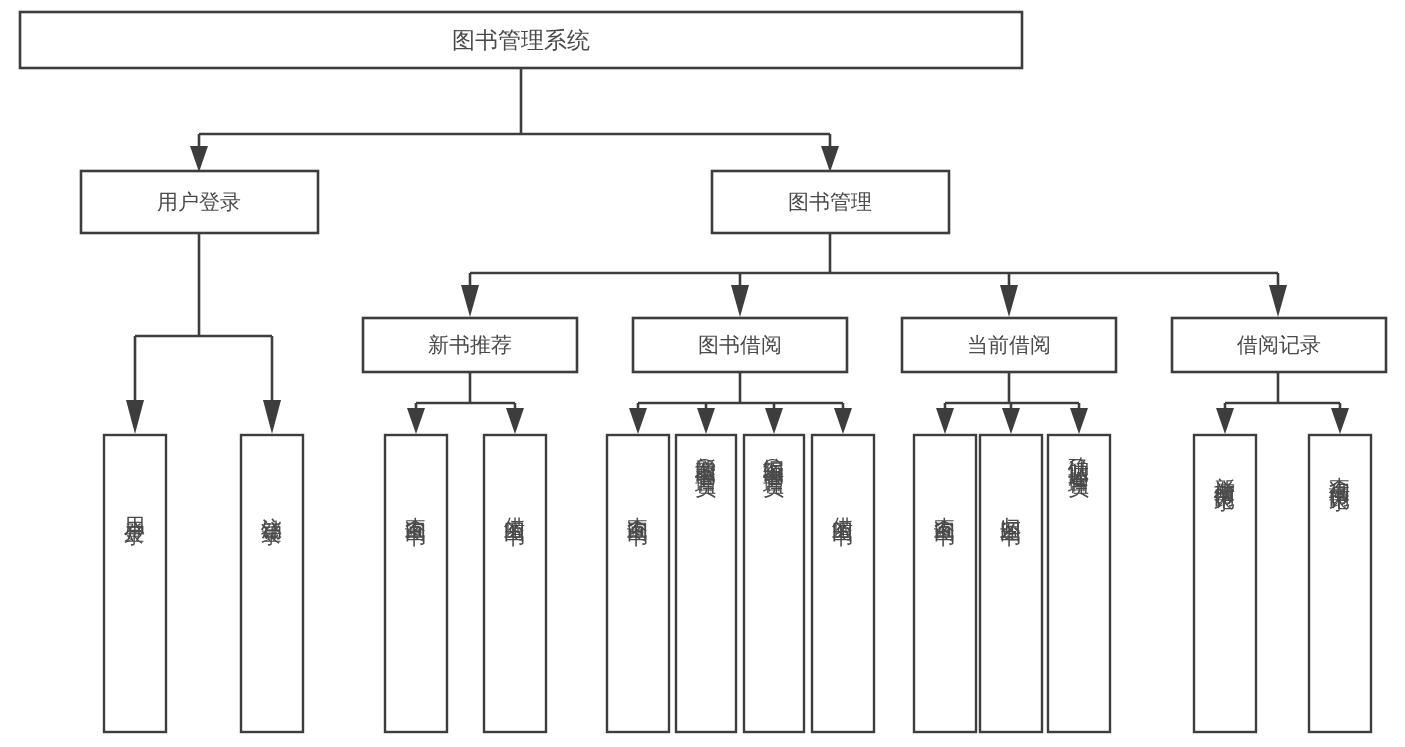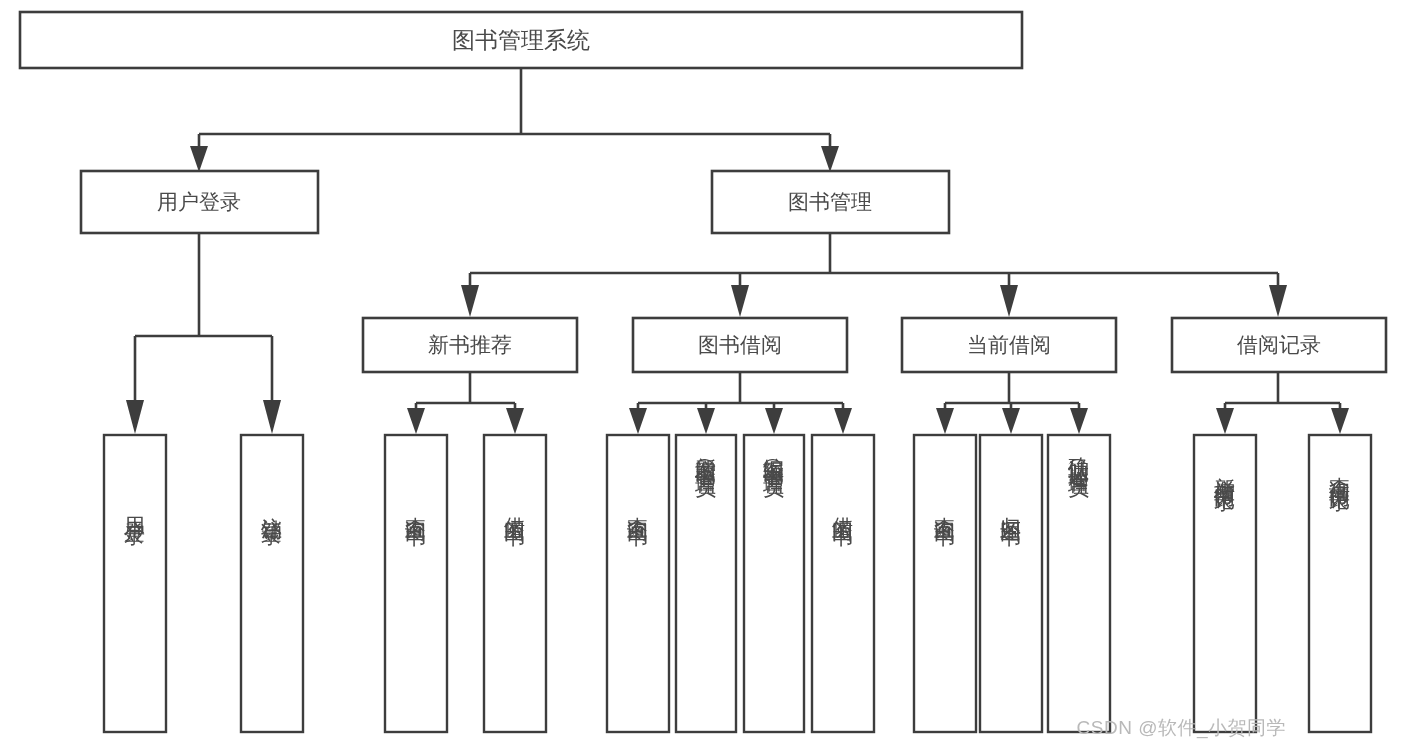--- a/index.html
+++ b/index.html
@@ -237,15 +237,14 @@
   <div class="vlabel" style="left:744px; top:440px; width:60px; height:292px;">编辑图书（管理员）</div>
   <div class="vlabel" style="left:812px; top:500px; width:62px; height:232px;">借阅图书</div>
 
   <div class="vlabel" style="left:914px; top:500px; width:62px; height:232px;">查询图书</div>
   <div class="vlabel" style="left:980px; top:500px; width:62px; height:232px;">归还图书</div>
   <div class="vlabel" style="left:1048px; top:440px; width:62px; height:292px;">确认归还（管理员）</div>
 
   <div class="vlabel" style="left:1194px; top:460px; width:62px; height:272px;">新增借阅记录</div>
   <div class="vlabel" style="left:1309px; top:460px; width:62px; height:272px;">查询借阅记录</div>
 
-  <div class="watermark">CSDN @软件_小贺同学</div>
 
 </div>
 
 </body></html>

